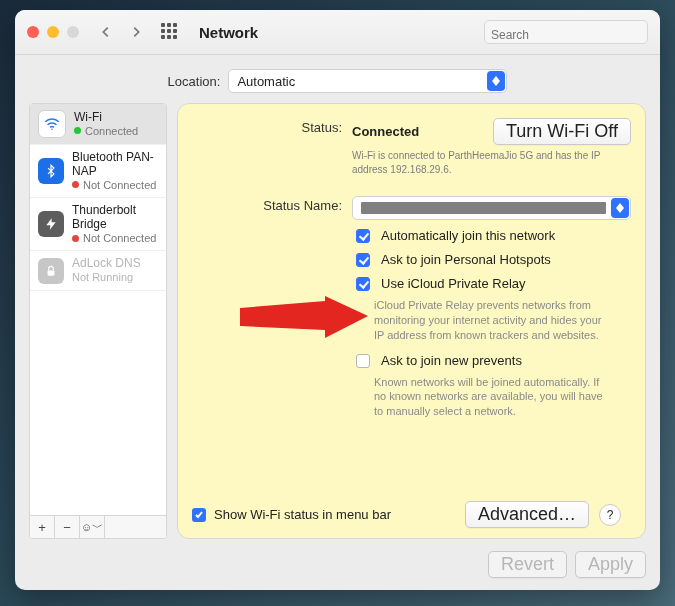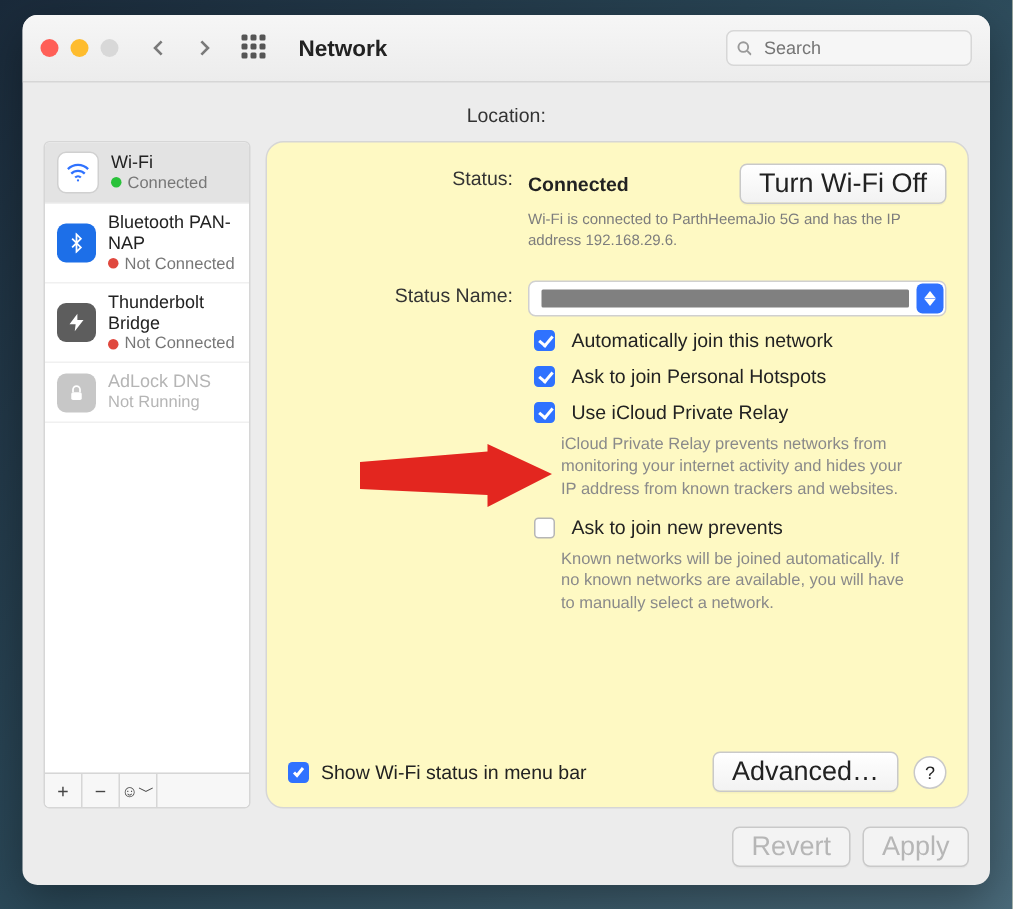--- a/index.html
+++ b/index.html
@@ -38,20 +38,21 @@
   .apps-icon{width:18px;height:18px;display:grid;grid-template-columns:repeat(3,4px);grid-template-rows:repeat(3,4px);gap:2px;margin:0 6px}
   .apps-icon span{background:#555;border-radius:1px}
   .title{font-weight:600;font-size:15px;margin-left:6px}
   .spacer{flex:1}
   .search{
     display:flex;align-items:center;gap:6px;
     width:150px;height:22px;
     border:1px solid #d7d7d7;border-radius:5px;
     background:#fff0;padding:0 6px;color:#9a9a9a;
     background:#f6f6f6;
+    flex-direction:column;
   }
   .search svg{width:12px;height:12px;stroke:#9a9a9a;stroke-width:2;fill:none}
   .search input{border:0;background:transparent;outline:none;font-size:12px;width:100%;color:#333}
   
   .location-row{
     display:flex;align-items:center;justify-content:center;gap:8px;
     padding:14px 0 10px;
   }
   .loc-label{color:#333}
   .popup{
@@ -117,21 +118,21 @@
   
   .popup.net{width:245px}
   .popup.net .redact{background:#808080;height:12px;flex:1;border-radius:1px}
   
   .chk{display:flex;align-items:flex-start;gap:8px;margin-left:160px;margin-bottom:6px}
   .chk input[type=checkbox]{appearance:none;width:14px;height:14px;border:1px solid #b6b6b6;border-radius:3px;background:#fff;position:relative;margin-top:1px}
   .chk input[type=checkbox]:checked{background:#2f72ff;border-color:#2f72ff}
   .chk input[type=checkbox]:checked::after{content:"";position:absolute;left:4px;top:1px;width:4px;height:7px;border:solid #fff;border-width:0 2px 2px 0;transform:rotate(40deg)}
   .chk label{font-size:13px;color:#222}
   .note{font-size:11px;color:#8a8a8a;line-height:1.35;margin-left:182px;margin-top:-2px;margin-bottom:10px;max-width:240px}
-  .panel-footer{display:flex;align-items:center;gap:10px;position:absolute;left:14px;right:14px;bottom:10px}
+  .panel-footer{display:flex;align-items:center;gap:10px;position:absolute;left:14px;right:24px;bottom:10px}
   .panel-footer .left-chk{display:flex;align-items:center;gap:8px}
   
   .bottom-row{display:flex;justify-content:flex-end;gap:8px;padding:0 14px 12px 0}
   
   .arrow-annot{position:absolute;left:240px;top:296px;pointer-events:none}
 </style>
 </head>
 <body>
 
 <div class="window">
@@ -169,20 +170,31 @@
       <svg viewBox="0 0 16 16">
           <circle cx="7" cy="7" r="5"></circle>
           <line x1="11" y1="11" x2="15" y2="15"></line>
         </svg>
       <input type="text" placeholder="Search" style="">
     </div>
   </div>
 
   <div class="location-row">
     <span class="loc-label">Location:</span>
+    <div class="popup">
+      <span>Automatic</span>
+      <div class="arrows">
+        <svg viewBox="0 0 8 5">
+            <polygon points="4,0 8,5 0,5"></polygon>
+          </svg>
+        <svg viewBox="0 0 8 5">
+            <polygon points="0,0 8,0 4,5"></polygon>
+          </svg>
+      </div>
+    </div>
   </div>
 
   <div class="main">
 
     <div class="sidebar">
       <div class="svc sel">
         <div class="icon wifi">
           <svg viewBox="0 0 24 24" width="18" height="18">
               <path d="M3 9c5-5 13-5 18 0"></path>
               <path d="M6 13c3.3-3.3 8.7-3.3 12 0"></path>

